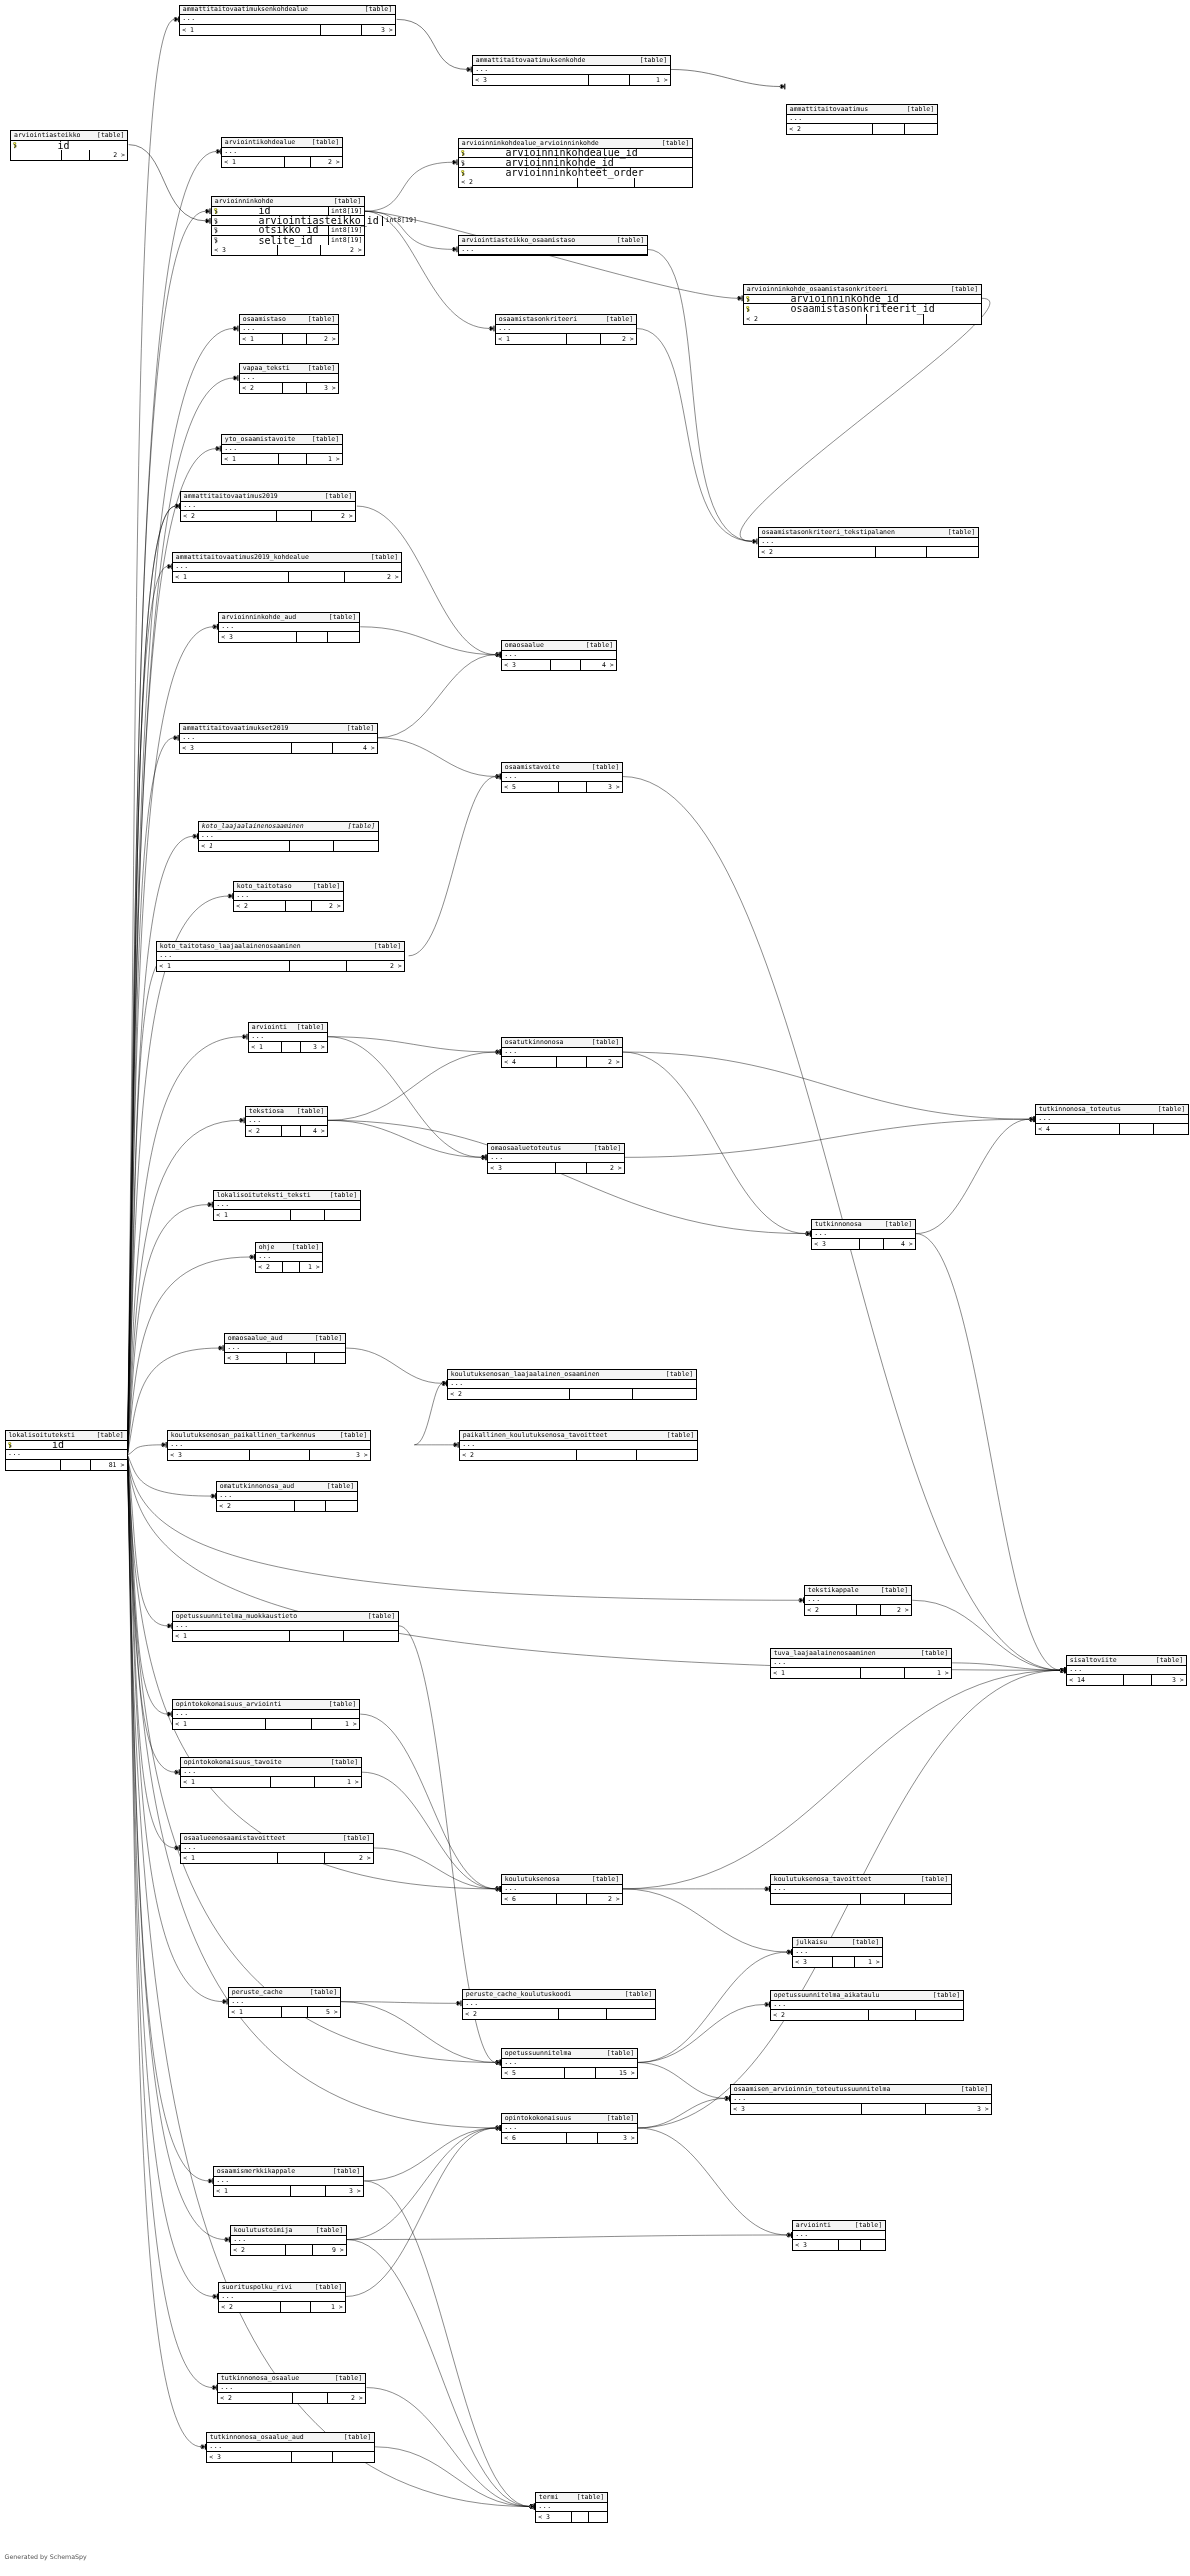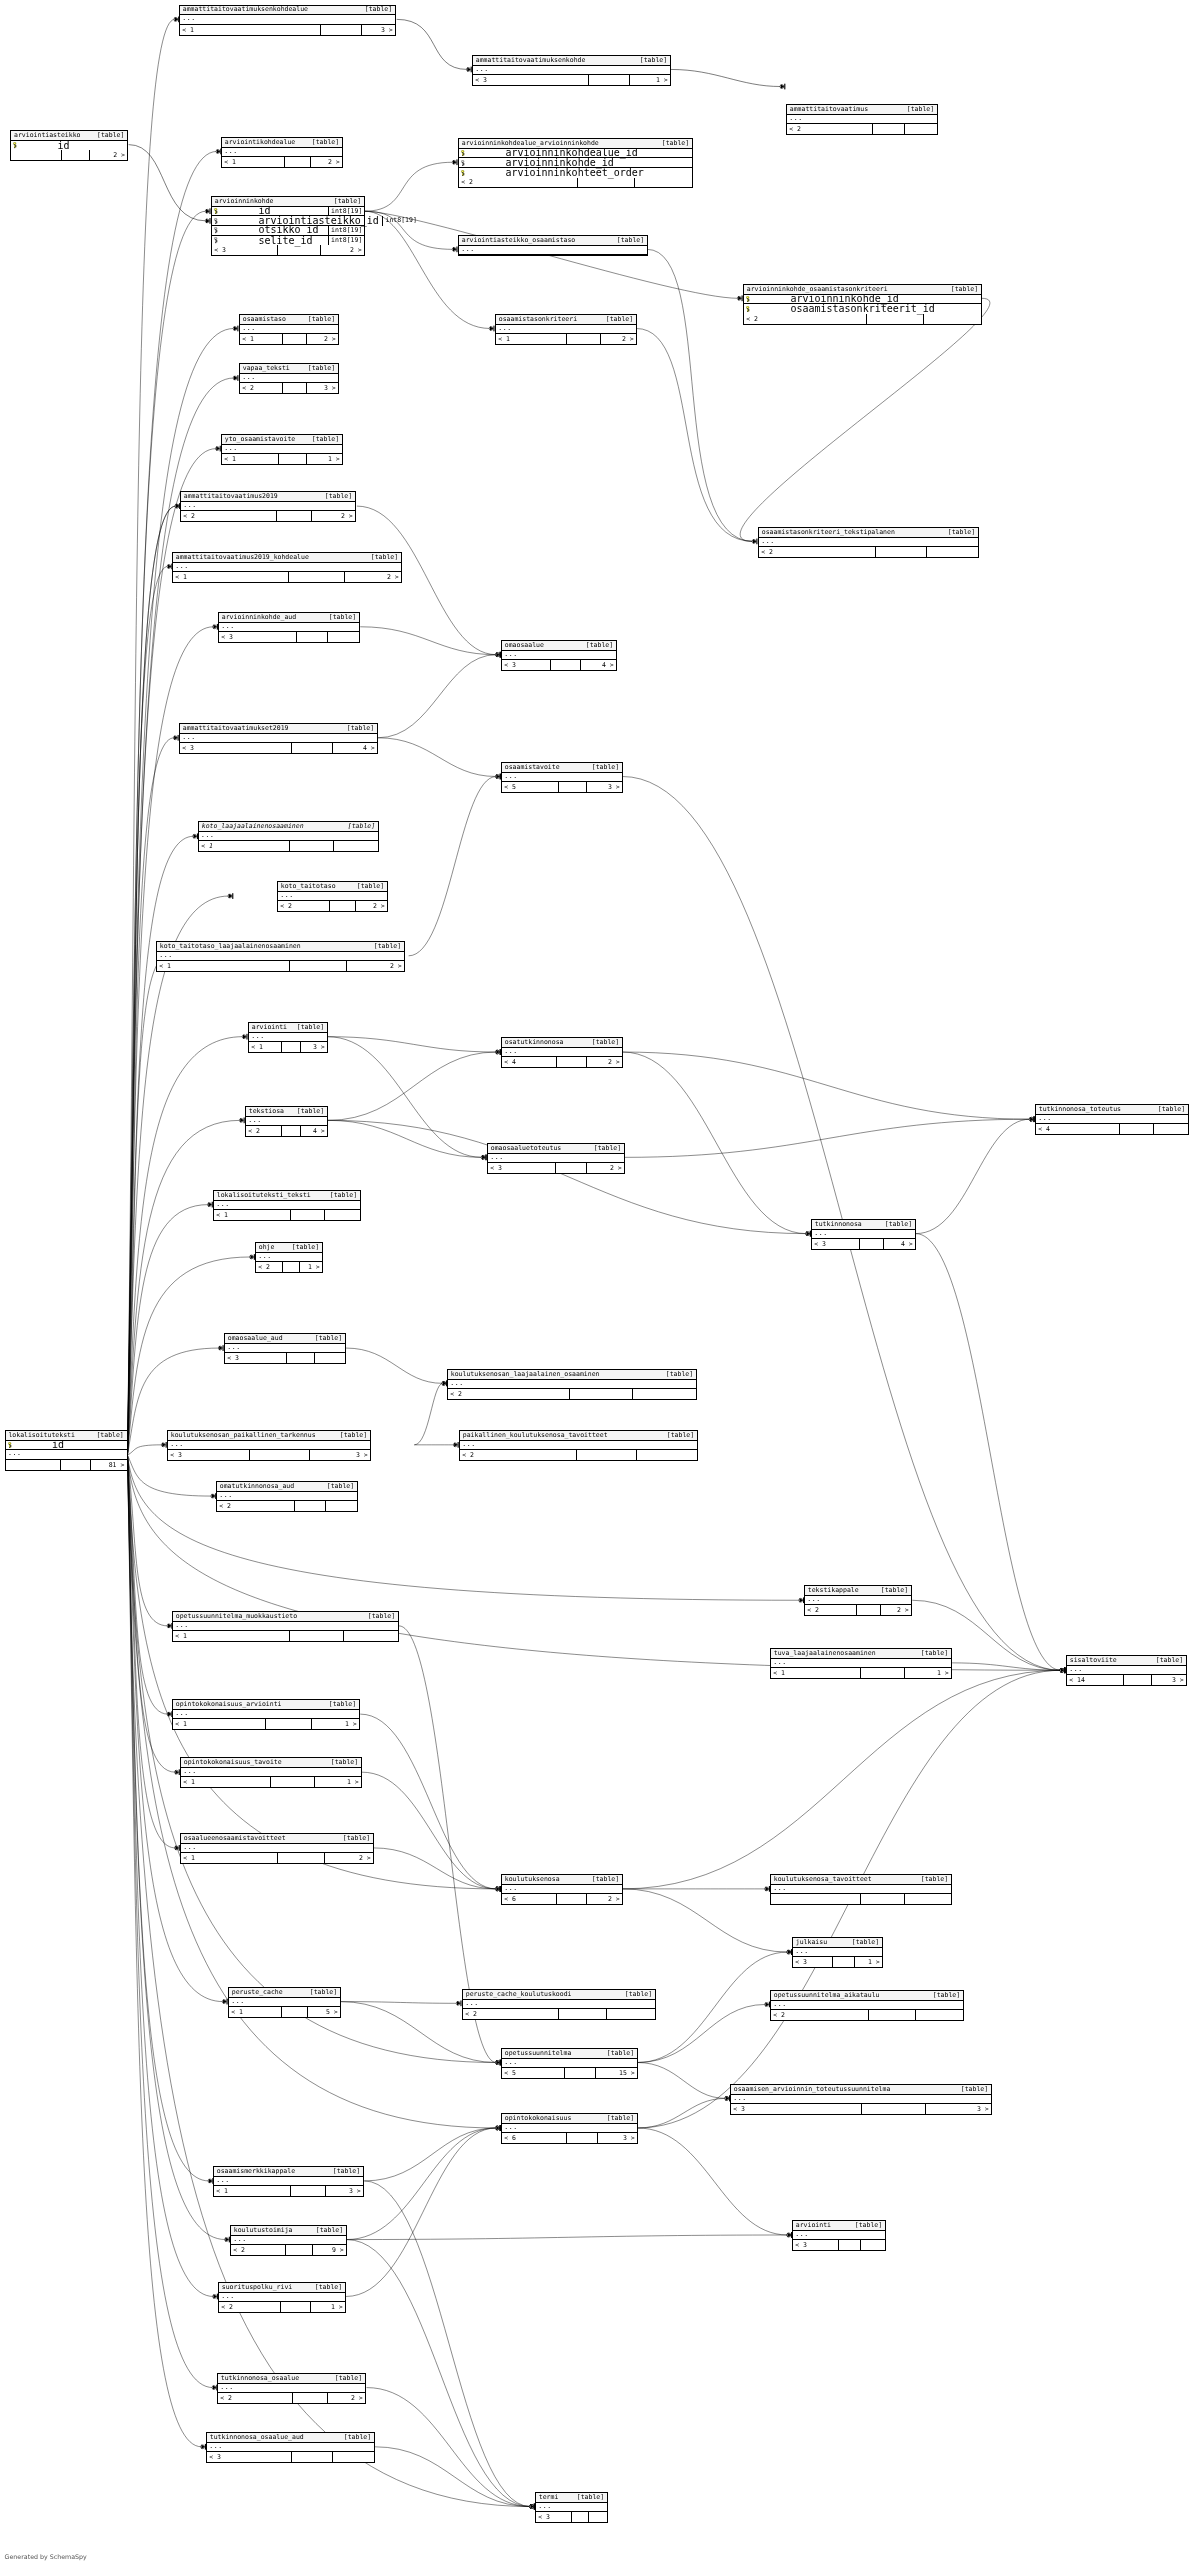--- a/index.html
+++ b/index.html
@@ -1075,21 +1075,21 @@
         </div>
         <div class="tbl-body">
           <div class="tbl-ellipsis">...</div>
         </div>
         <div class="tbl-footer">
           <span class="foot-cell foot-left">&lt; 1</span>
           <span class="foot-cell foot-mid" style="width:44px"></span>
           <span class="foot-cell foot-right" style="width:44px"></span>
         </div>
       </div>
-      <div class="table-node" style="left: 233px; top: 881px; width: 111px; margin-left: 44px;">
+      <div class="table-node" style="left: 233px; top: 881px; width: 111px;">
         <div class="tbl-header">
           <span class="tbl-name">koto_taitotaso</span>
           <span class="tbl-kind">[table]</span>
         </div>
         <div class="tbl-body">
           <div class="tbl-ellipsis">...</div>
         </div>
         <div class="tbl-footer">
           <span class="foot-cell foot-left">&lt; 2</span>
           <span class="foot-cell foot-mid" style="width:26px"></span>

